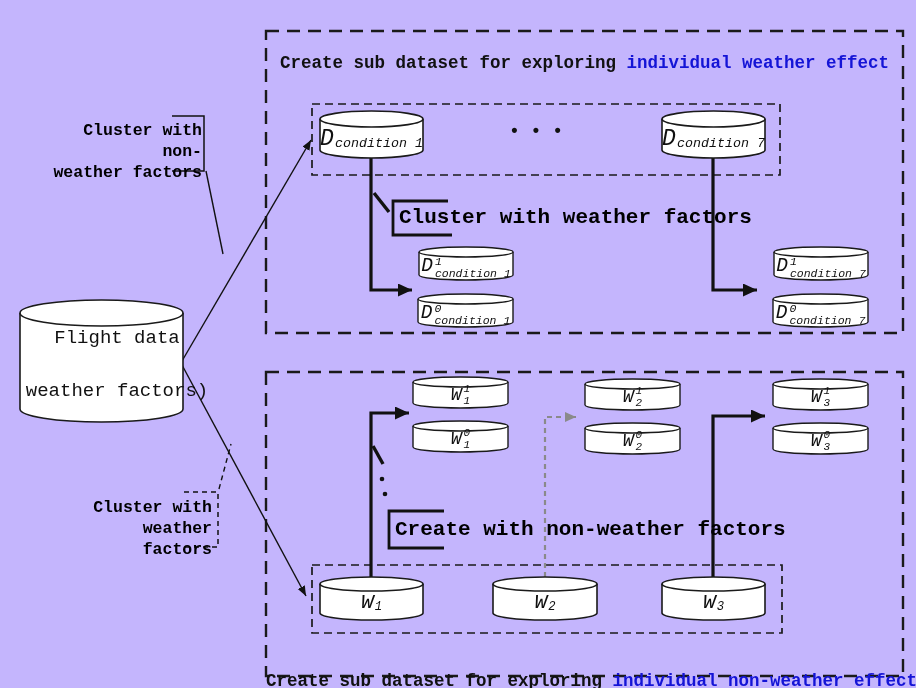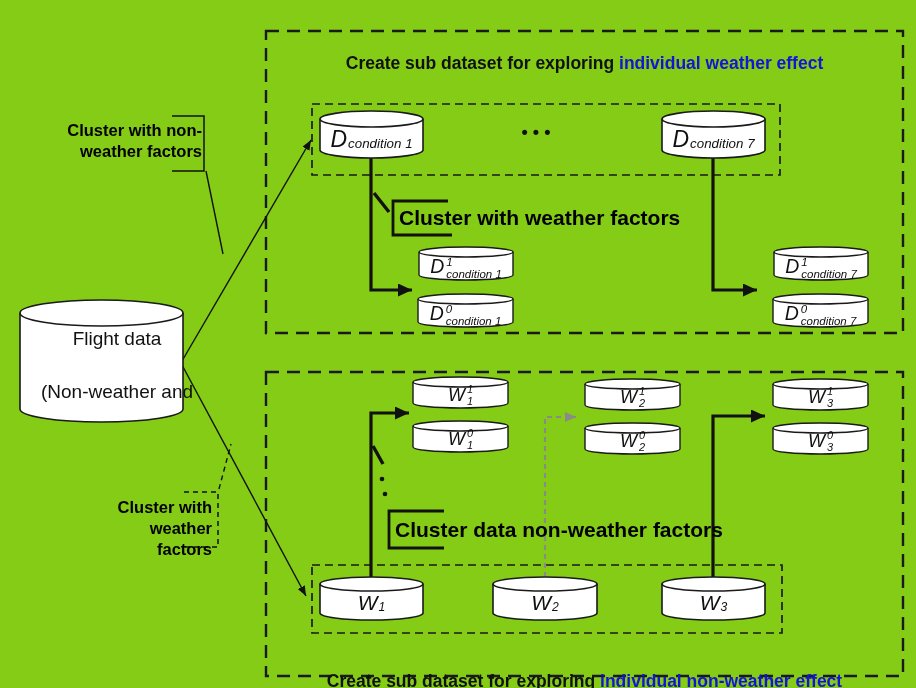--- a/index.html
+++ b/index.html
@@ -1,17 +1,17 @@
 <!DOCTYPE html>
 <html style="--highlight: #1414d6; --gray: #8a8a8a;"><head>
 <meta charset="utf-8">
 <style>
   html,body{margin:0;padding:0;background:#fff;}
-  .stage{position:relative;width:916px;height:688px;background:#84cc16;overflow:hidden;
-         font-family:Liberation Sans, sans-serif;color:#111;}
+  .stage{position:relative;width:916px;height:688px;background:#c4b5fd;overflow:hidden;
+         font-family:Liberation Mono, monospace;color:#111;}
   .stage svg{position:absolute;left:0;top:0;}
 
   .dash-outer{fill:none;stroke:#1a1a1a;stroke-width:2.4;stroke-dasharray:13 8;}
   .dash-inner{fill:none;stroke:#1a1a1a;stroke-width:1.7;stroke-dasharray:8 5;}
   .thick{fill:none;stroke:#111;stroke-width:3.2;}
   .thin{fill:none;stroke:#111;stroke-width:1.4;}
   .dashedln{stroke-dasharray:5 4;}
   .gline{fill:none;stroke:var(--gray,#8a8a8a);stroke-width:2.2;stroke-dasharray:5 4;}
   .bracket{fill:none;stroke:#111;stroke-width:1.5;}
   .bracket-bold{fill:none;stroke:#111;stroke-width:2.8;}
@@ -162,27 +162,27 @@
   <div class="callout" style="left:52px;top:497px;width:160px;">
     <div>Cluster with weather</div>
     <div>factors</div>
   </div>
   <div class="callout" style="left:38px;top:120px;width:164px;">
     <div>Cluster with non-</div>
     <div>weather factors</div>
   </div>
 
   <div class="cluster-lbl" style="left:399px;top:206px;">Cluster with weather factors</div>
-  <div class="cluster-lbl" style="left:395px;top:518px;">Cluster data non-weather factors</div>
+  <div class="cluster-lbl" style="left:395px;top:518px;">Create with non-weather factors</div>
 
   <div class="dots">• • •</div>
 
   <div class="flight-label">
     <div>Flight data</div>
-    <div>(Non-weather and</div>
+    <div>weather factors)</div>
   </div>
 
   <div class="cl big" style="left:320px;top:111px;width:103px;height:47px;">
       <span class="b">D</span>
       <span class="sb">condition 1</span>
     </div>
   <div class="cl big" style="left:662px;top:111px;width:103px;height:47px;">
       <span class="b">D</span>
       <span class="sb">condition 7</span>
     </div>

